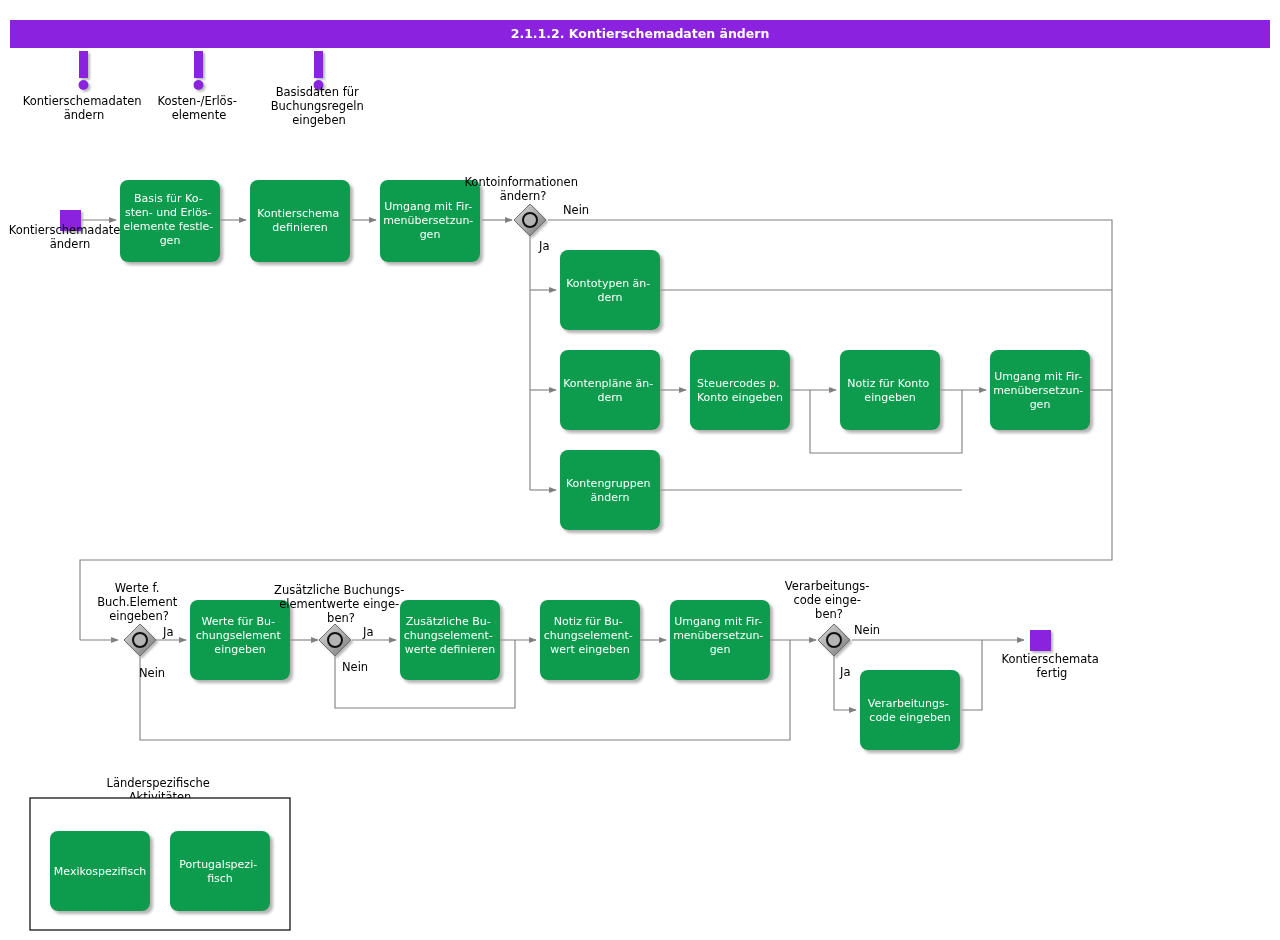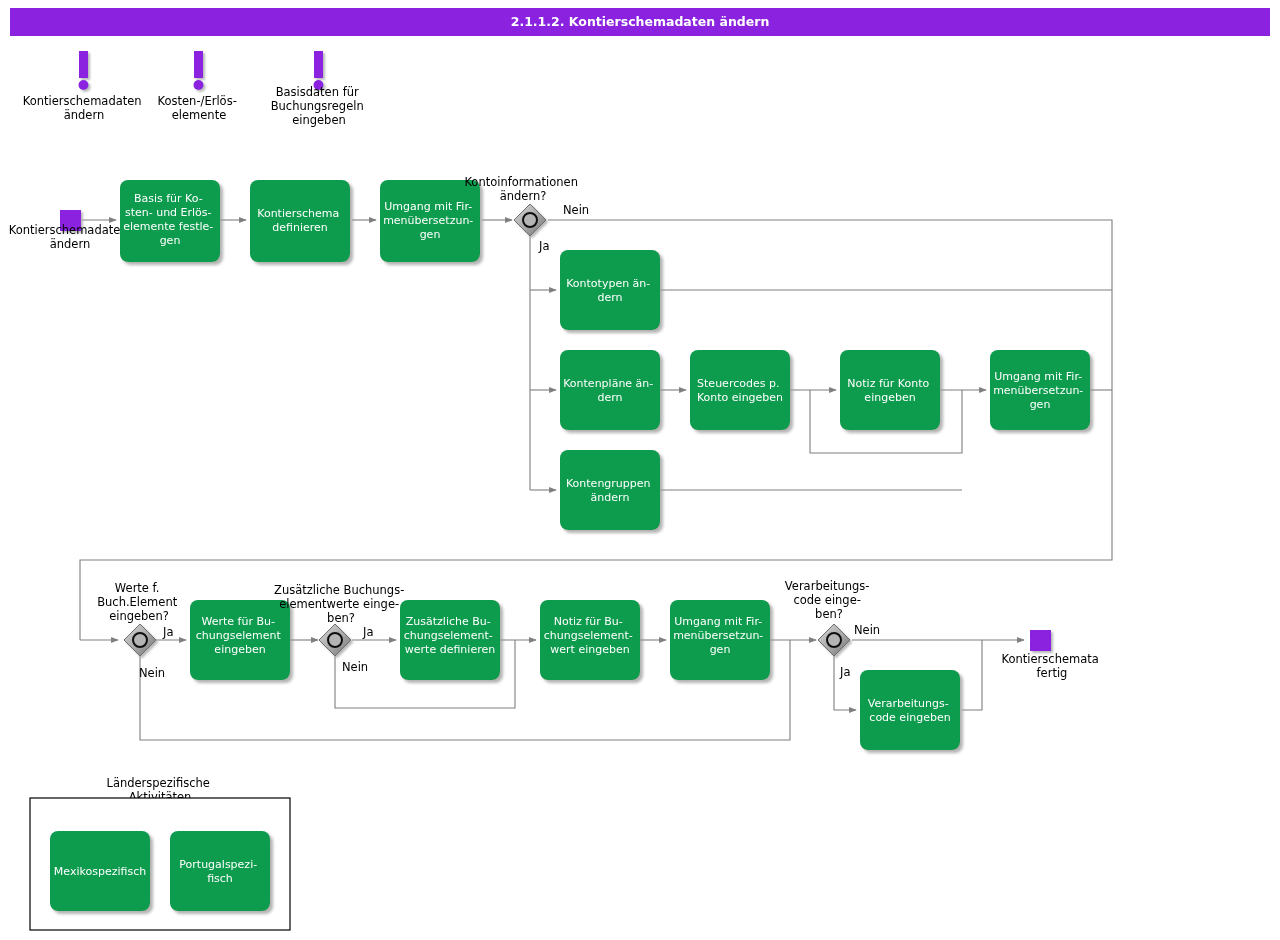--- a/index.html
+++ b/index.html
@@ -22,21 +22,21 @@
   svg#flow {
     position: absolute;
     top: 0; left: 0;
     width: 1280px;
     height: 940px;
     display: block;
   }
   .title-bar {
     position: absolute;
     left: 10px;
-    top: 8px;
+    top: 20px;
     width: 1260px;
     height: 28px;
     background: #8a22e0;
   }
   .title-bar .title-text {
     color: #ffffff;
     font-size: 12.5px;
     font-weight: bold;
     font-family: "DejaVu Sans", "Liberation Sans", sans-serif;
     text-align: center;

